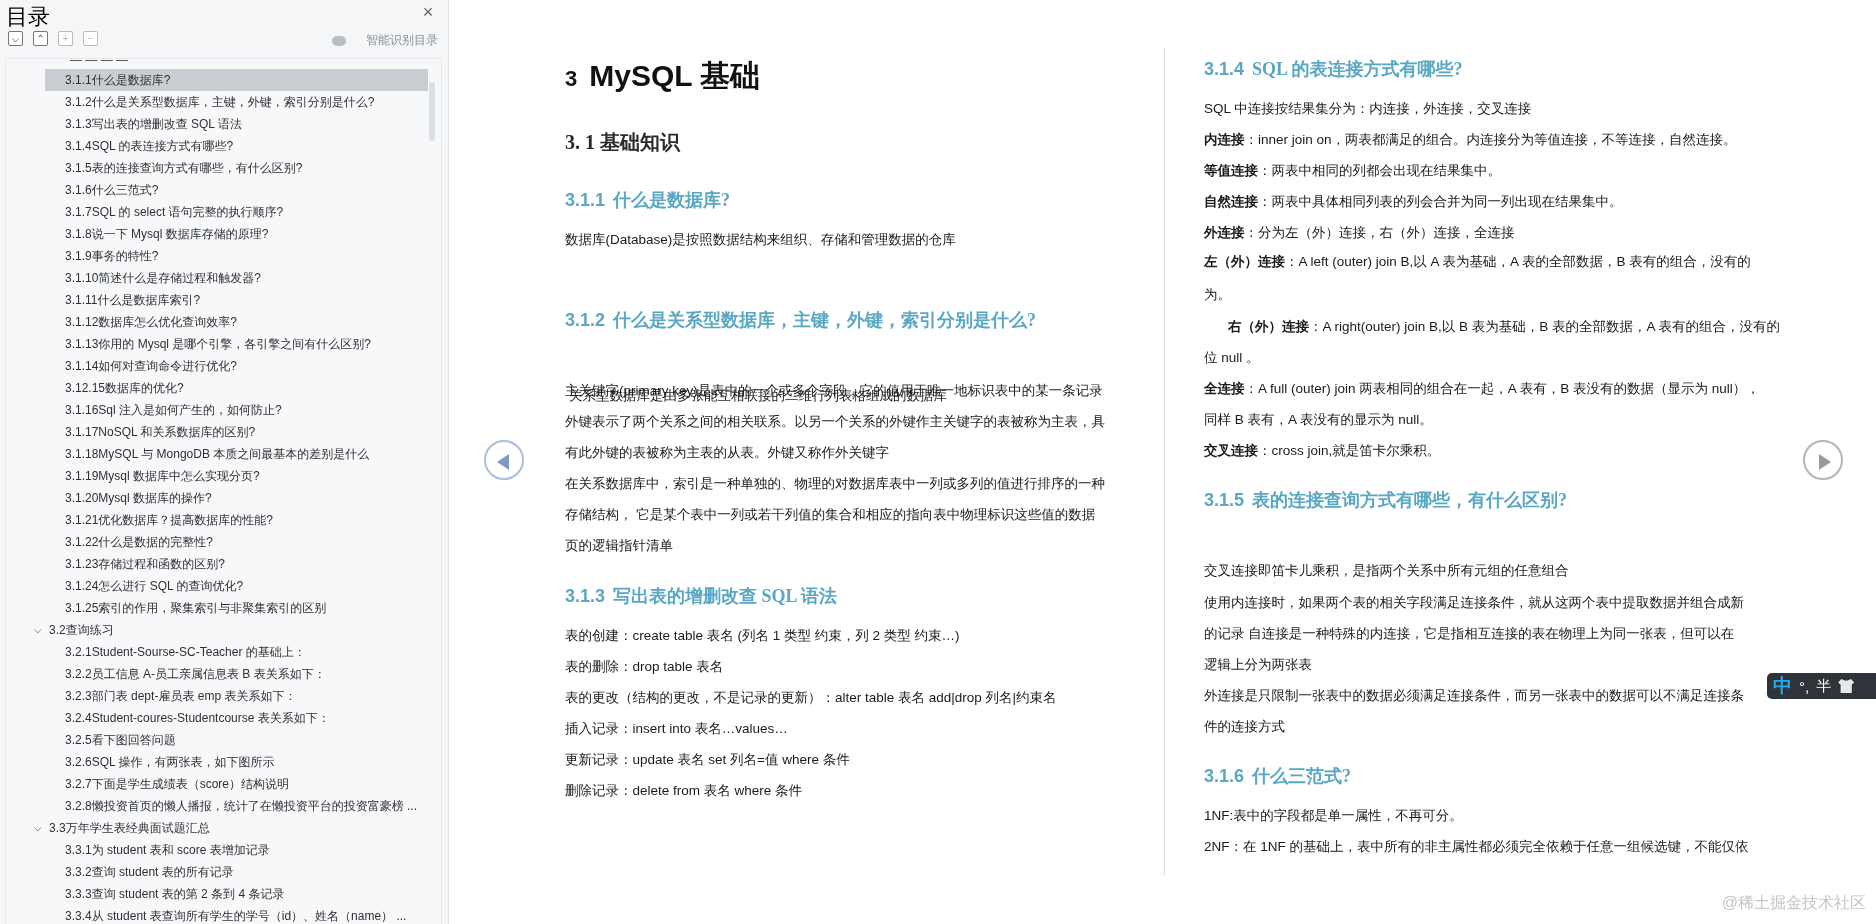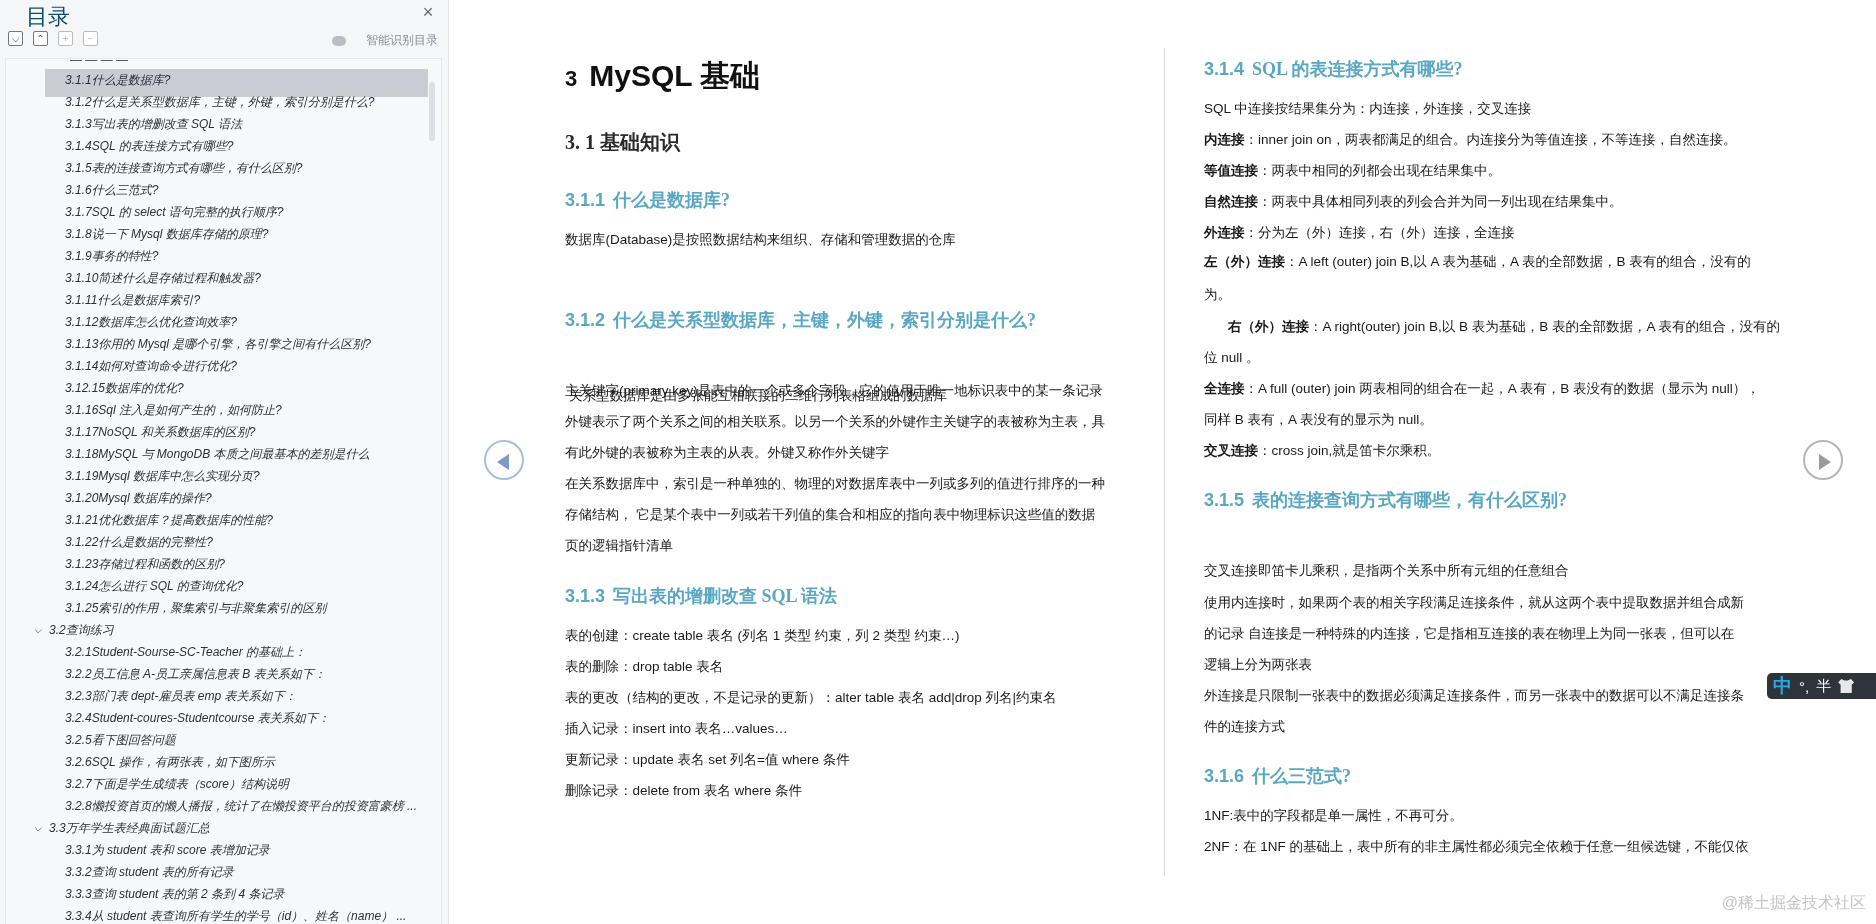--- a/index.html
+++ b/index.html
@@ -1,29 +1,29 @@
 <!DOCTYPE html>
 <html><head>
 <meta charset="utf-8">
 <style>
   * { box-sizing: border-box; margin: 0; padding: 0; }
   html, body { width: 1876px; height: 924px; overflow: hidden; background: #ffffff; font-family: "Liberation Sans", "DejaVu Sans", sans-serif; }
   .app { position: relative; width: 1876px; height: 924px; }
 
   
   .sidebar { position: absolute; left: 0; top: 0; width: 449px; height: 924px; background: #f5f6f8; border-right: 1px solid #e2e4e8; }
-  .sb-title { position: absolute; left: 26px; top: 2px; font-size: 22px; color: #0c4a6e; }
+  .sb-title { position: absolute; left: 6px; top: 2px; font-size: 22px; color: #000000; }
   .sb-close { position: absolute; left: 418px; top: 2px; width: 20px; height: 20px; color: #666; font-size: 18px; line-height: 20px; text-align: center; cursor: pointer; }
   .sb-tools { position: absolute; left: 8px; top: 31px; display: flex; gap: 10px; }
   .sb-tool { width: 15px; height: 15px; border: 1px solid #777; border-radius: 2px; font-size: 10px; line-height: 13px; text-align: center; color: #555; background: #fff; cursor: pointer; }
   .sb-tool.dim { border-color: #bbb; color: #bbb; }
   .sb-smart { position: absolute; right: 10px; top: 32px; font-size: 12px; color: #8a8f99; display: flex; align-items: center; gap: 20px; cursor: pointer; }
   .sb-smart .eye { width: 14px; height: 10px; border-radius: 7px; background: #b9bdc4; position: relative; }
   .sb-list-wrap { position: absolute; left: 5px; top: 58px; width: 437px; height: 866px; background: #f7f8fa; border: 1px solid #e6e8ec; border-bottom: none; overflow: hidden; }
-  .toc-item { position: absolute; left: 0; height: 28px; font-size: 12px; color: #2e3033; line-height: 22px; white-space: nowrap; cursor: pointer; font-style: italic; }
+  .toc-item { position: absolute; left: 0; height: 22px; font-size: 12px; color: #2e3033; line-height: 22px; white-space: nowrap; cursor: pointer; }
   .toc-item.l3 { padding-left: 59px; }
   .toc-item.l2 { padding-left: 43px; }
   .toc-item.active { left: 39px; width: 383px; background: #c9cdd3; padding-left: 20px; }
   .toc-chev { position: absolute; left: 28px; top: 0; font-size: 10px; color: #555; }
   .toc-partial { position: absolute; left: 64px; top: -6px; font-size: 12px; color: #444; height: 10px; overflow: hidden; }
   .sb-scroll { position: absolute; left: 423px; top: 23px; width: 6px; height: 59px; background: #dcdfe3; border-radius: 3px; }
 
   
   .main { position: absolute; left: 450px; top: 0; width: 1426px; height: 924px; background: #ffffff; }
   .nav-arrow { position: absolute; width: 40px; height: 40px; border-radius: 50%; border: 2px solid; cursor: pointer; }

